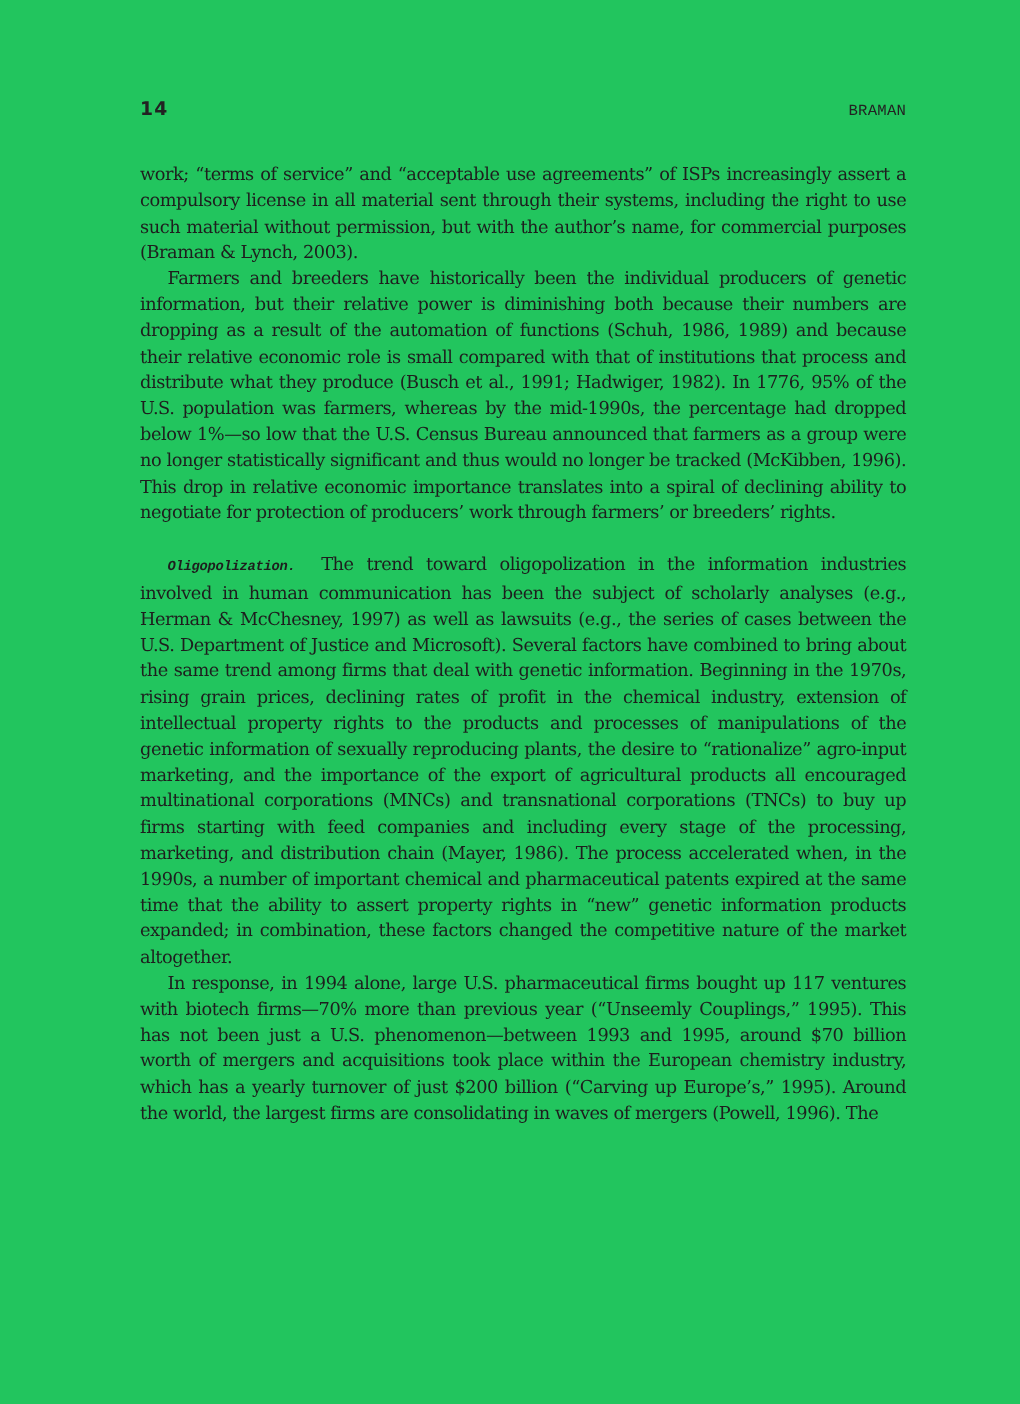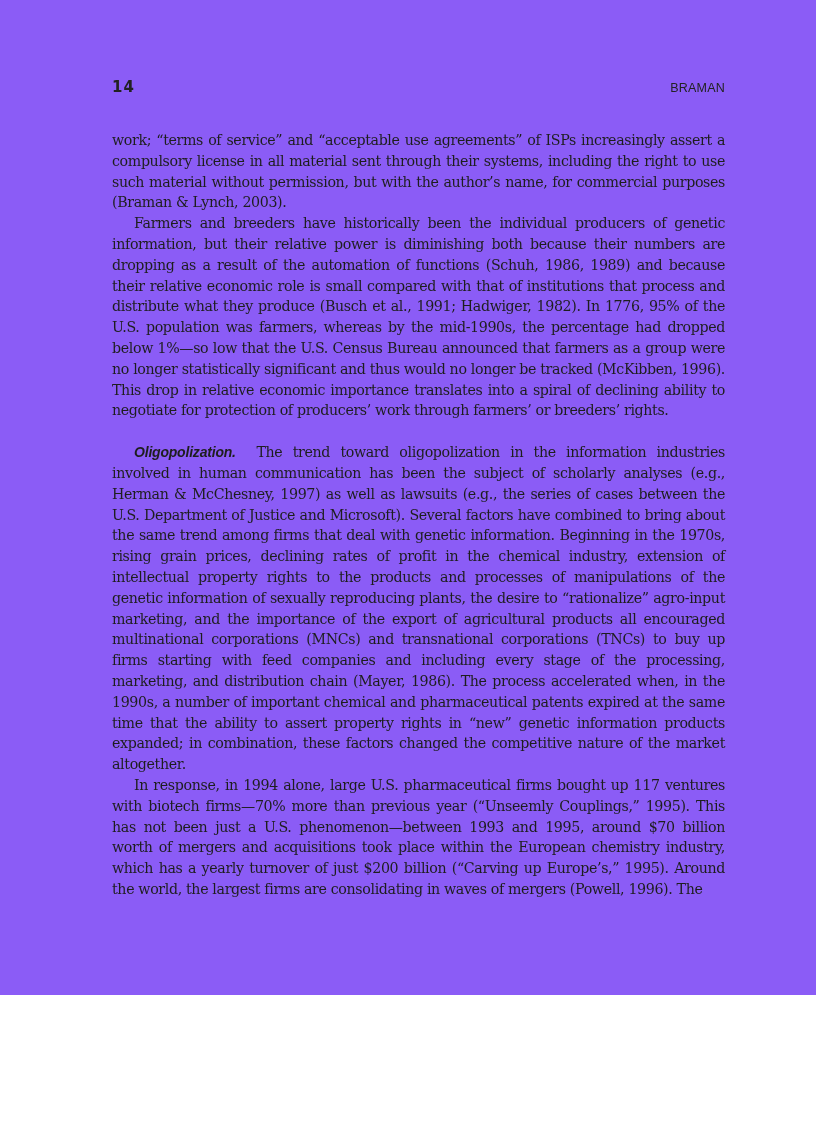--- a/index.html
+++ b/index.html
@@ -1,34 +1,34 @@
 <!DOCTYPE html>
 <html><head>
 <meta charset="utf-8">
 <style>
   html, body { margin: 0; padding: 0; background: #ffffff; }
   body { width: 816px; height: 1123px; position: relative; overflow: hidden; }
-  .page { position: absolute; left: 0; top: 0; width: 816px; height: 995px; background: #8b5cf6; }
+  .page { position: absolute; left: 0; top: 0; width: 816px; height: 1123px; background: #22c55e; }
   .running-head {
     position: absolute; left: 112px; top: 78px; width: 613px; height: 20px;
     display: flex; justify-content: space-between; align-items: baseline;
     color: #222;
   }
   .page-number { font-family: "DejaVu Sans", sans-serif; font-weight: bold; font-size: 15px; letter-spacing: 1px; }
-  .author-head { font-family: Liberation Sans, sans-serif; font-size: 12.5px; letter-spacing: 0.2px; margin-left: 48px; }
+  .author-head { font-family: Liberation Mono, monospace; font-size: 12.5px; letter-spacing: 0.2px; margin-left: 48px; }
   .body-text {
     position: absolute; left: 112px; top: 130px; width: 613px;
     font-family: "DejaVu Serif", serif; font-size: 14.2px; line-height: 20.8px;
     color: #1e1e1e; text-align: justify; hyphens: manual;
     letter-spacing: -0.35px; word-spacing: 0px;
   }
   .body-text p { margin: 0; }
   .indent { text-indent: 22px; }
   .gap { height: 21px; }
-  .run-in { font-family: Liberation Sans, sans-serif; font-weight: bold; font-style: italic; font-size: 14px; letter-spacing: -0.2px; }
+  .run-in { font-family: Liberation Mono, monospace; font-weight: bold; font-style: italic; font-size: 11px; letter-spacing: -0.2px; }
 </style>
 </head>
 <body>
 
 <div class="page">
   <div class="running-head">
     <span class="page-number">14</span>
     <span class="author-head">BRAMAN</span>
   </div>
 

